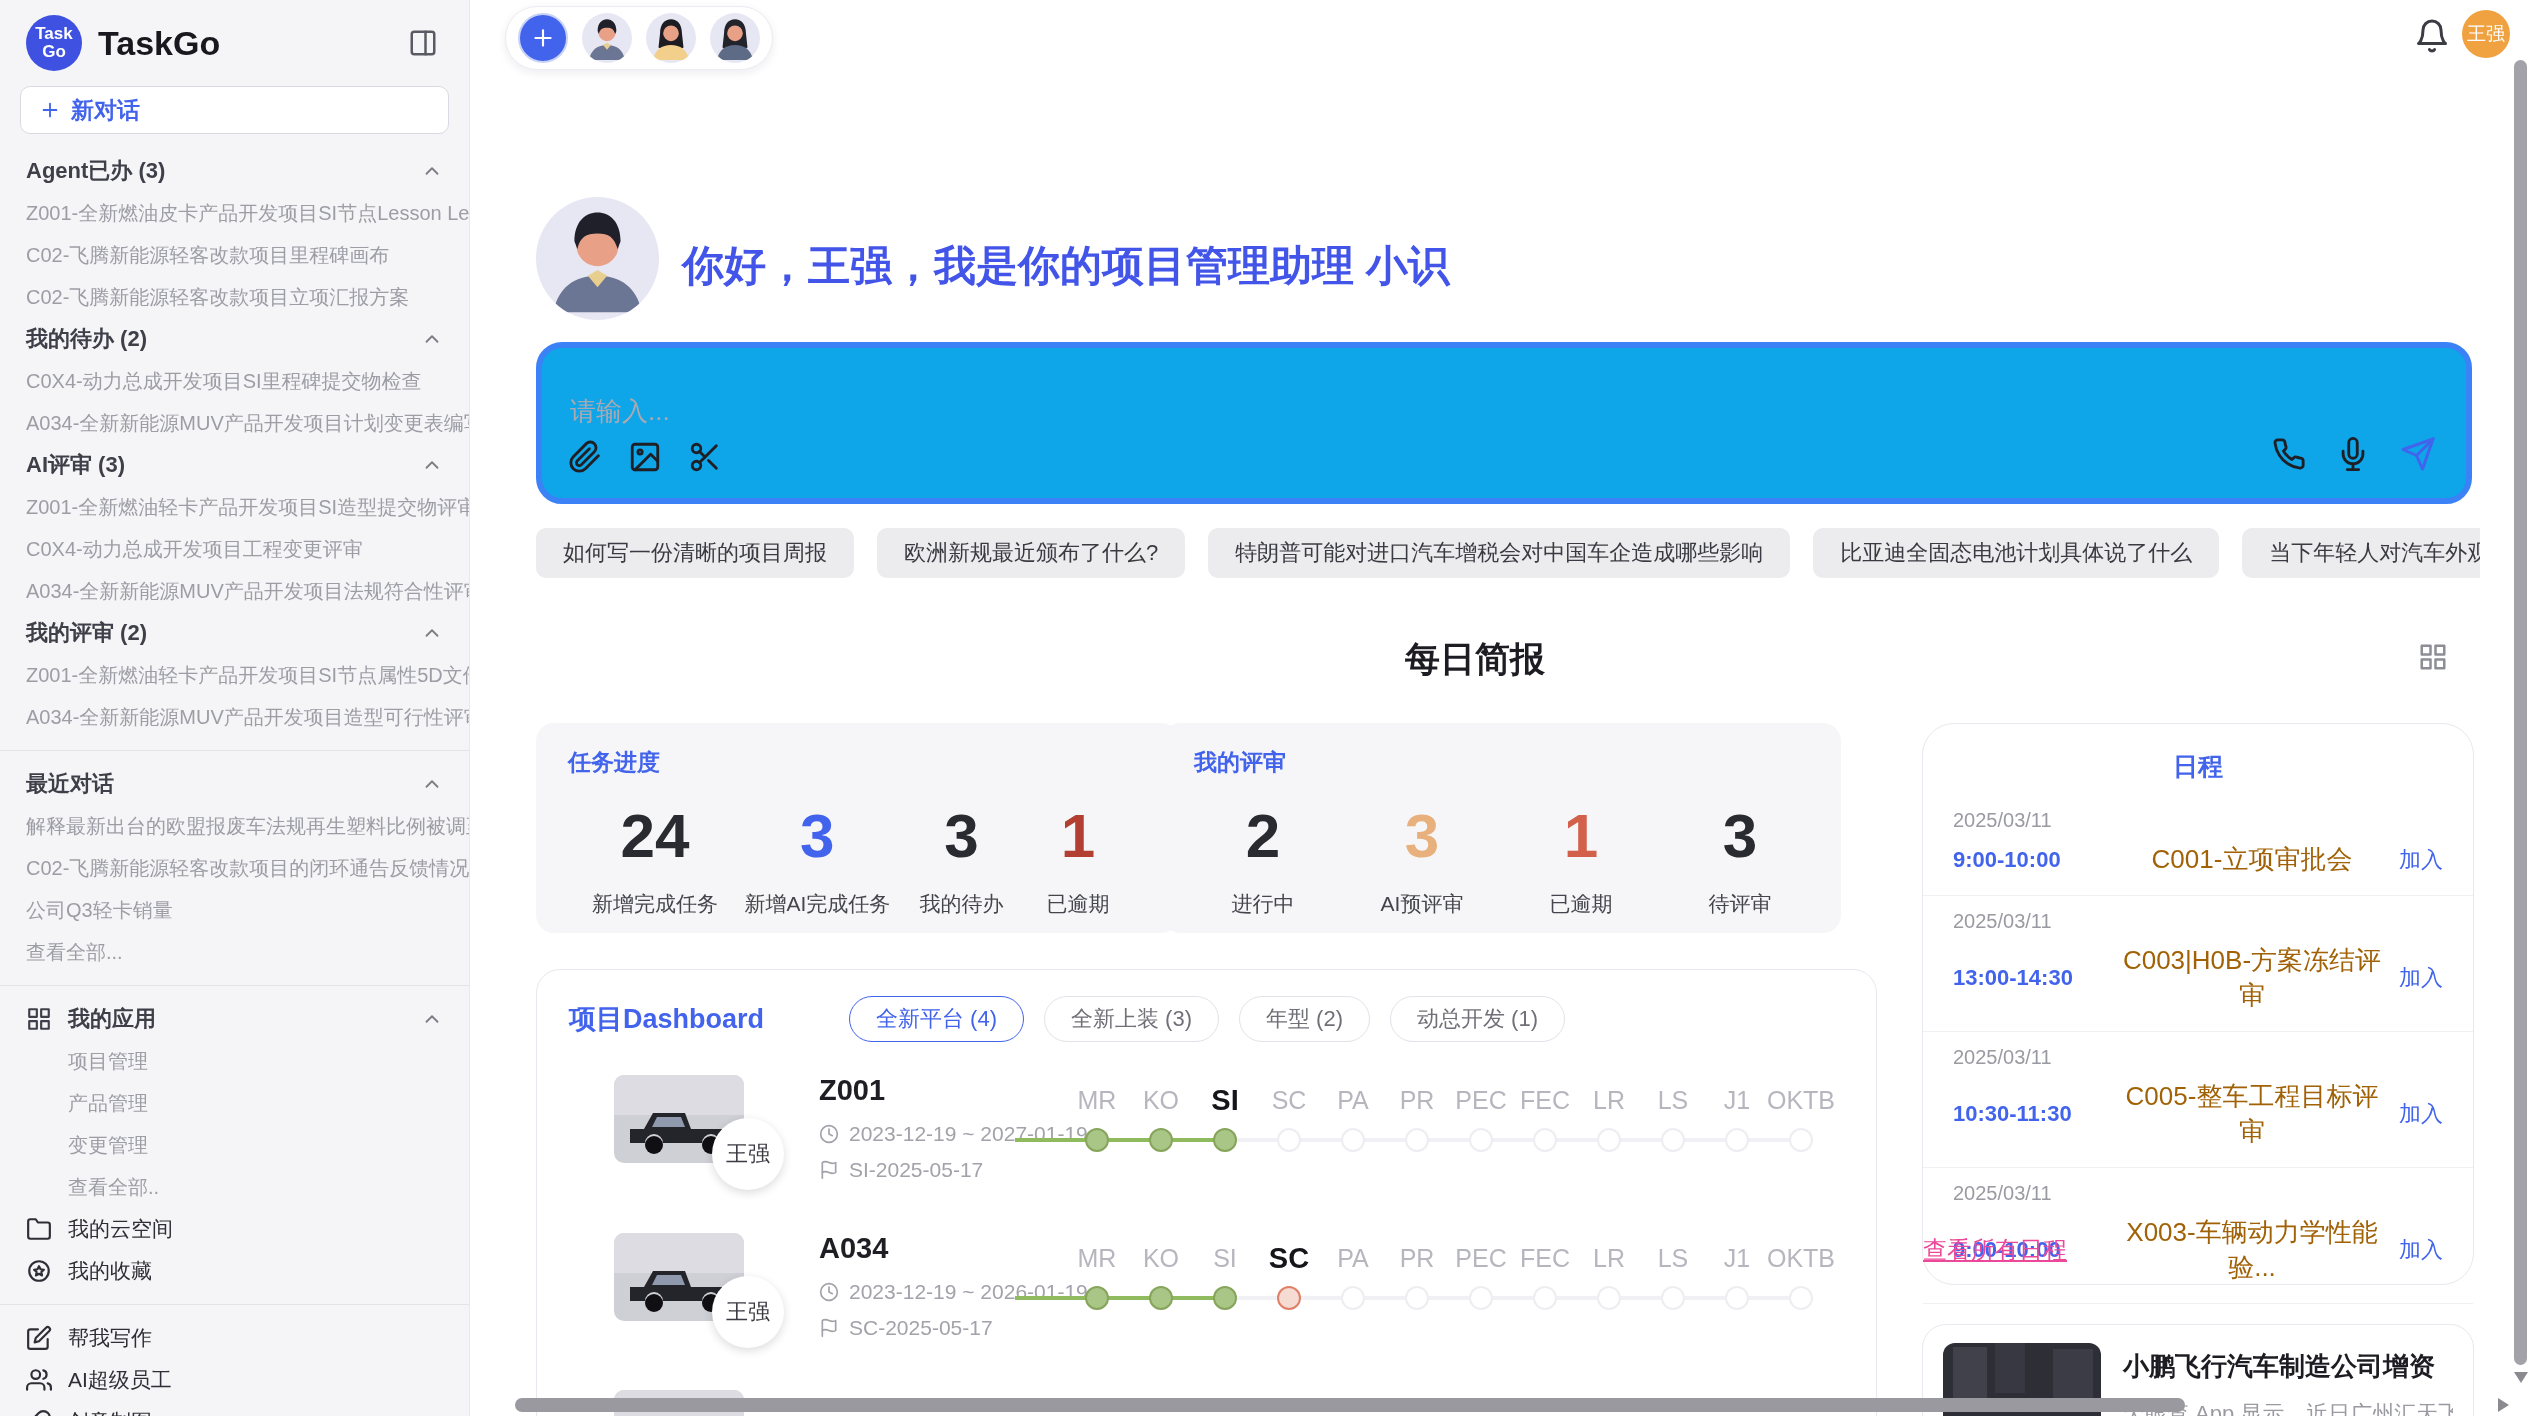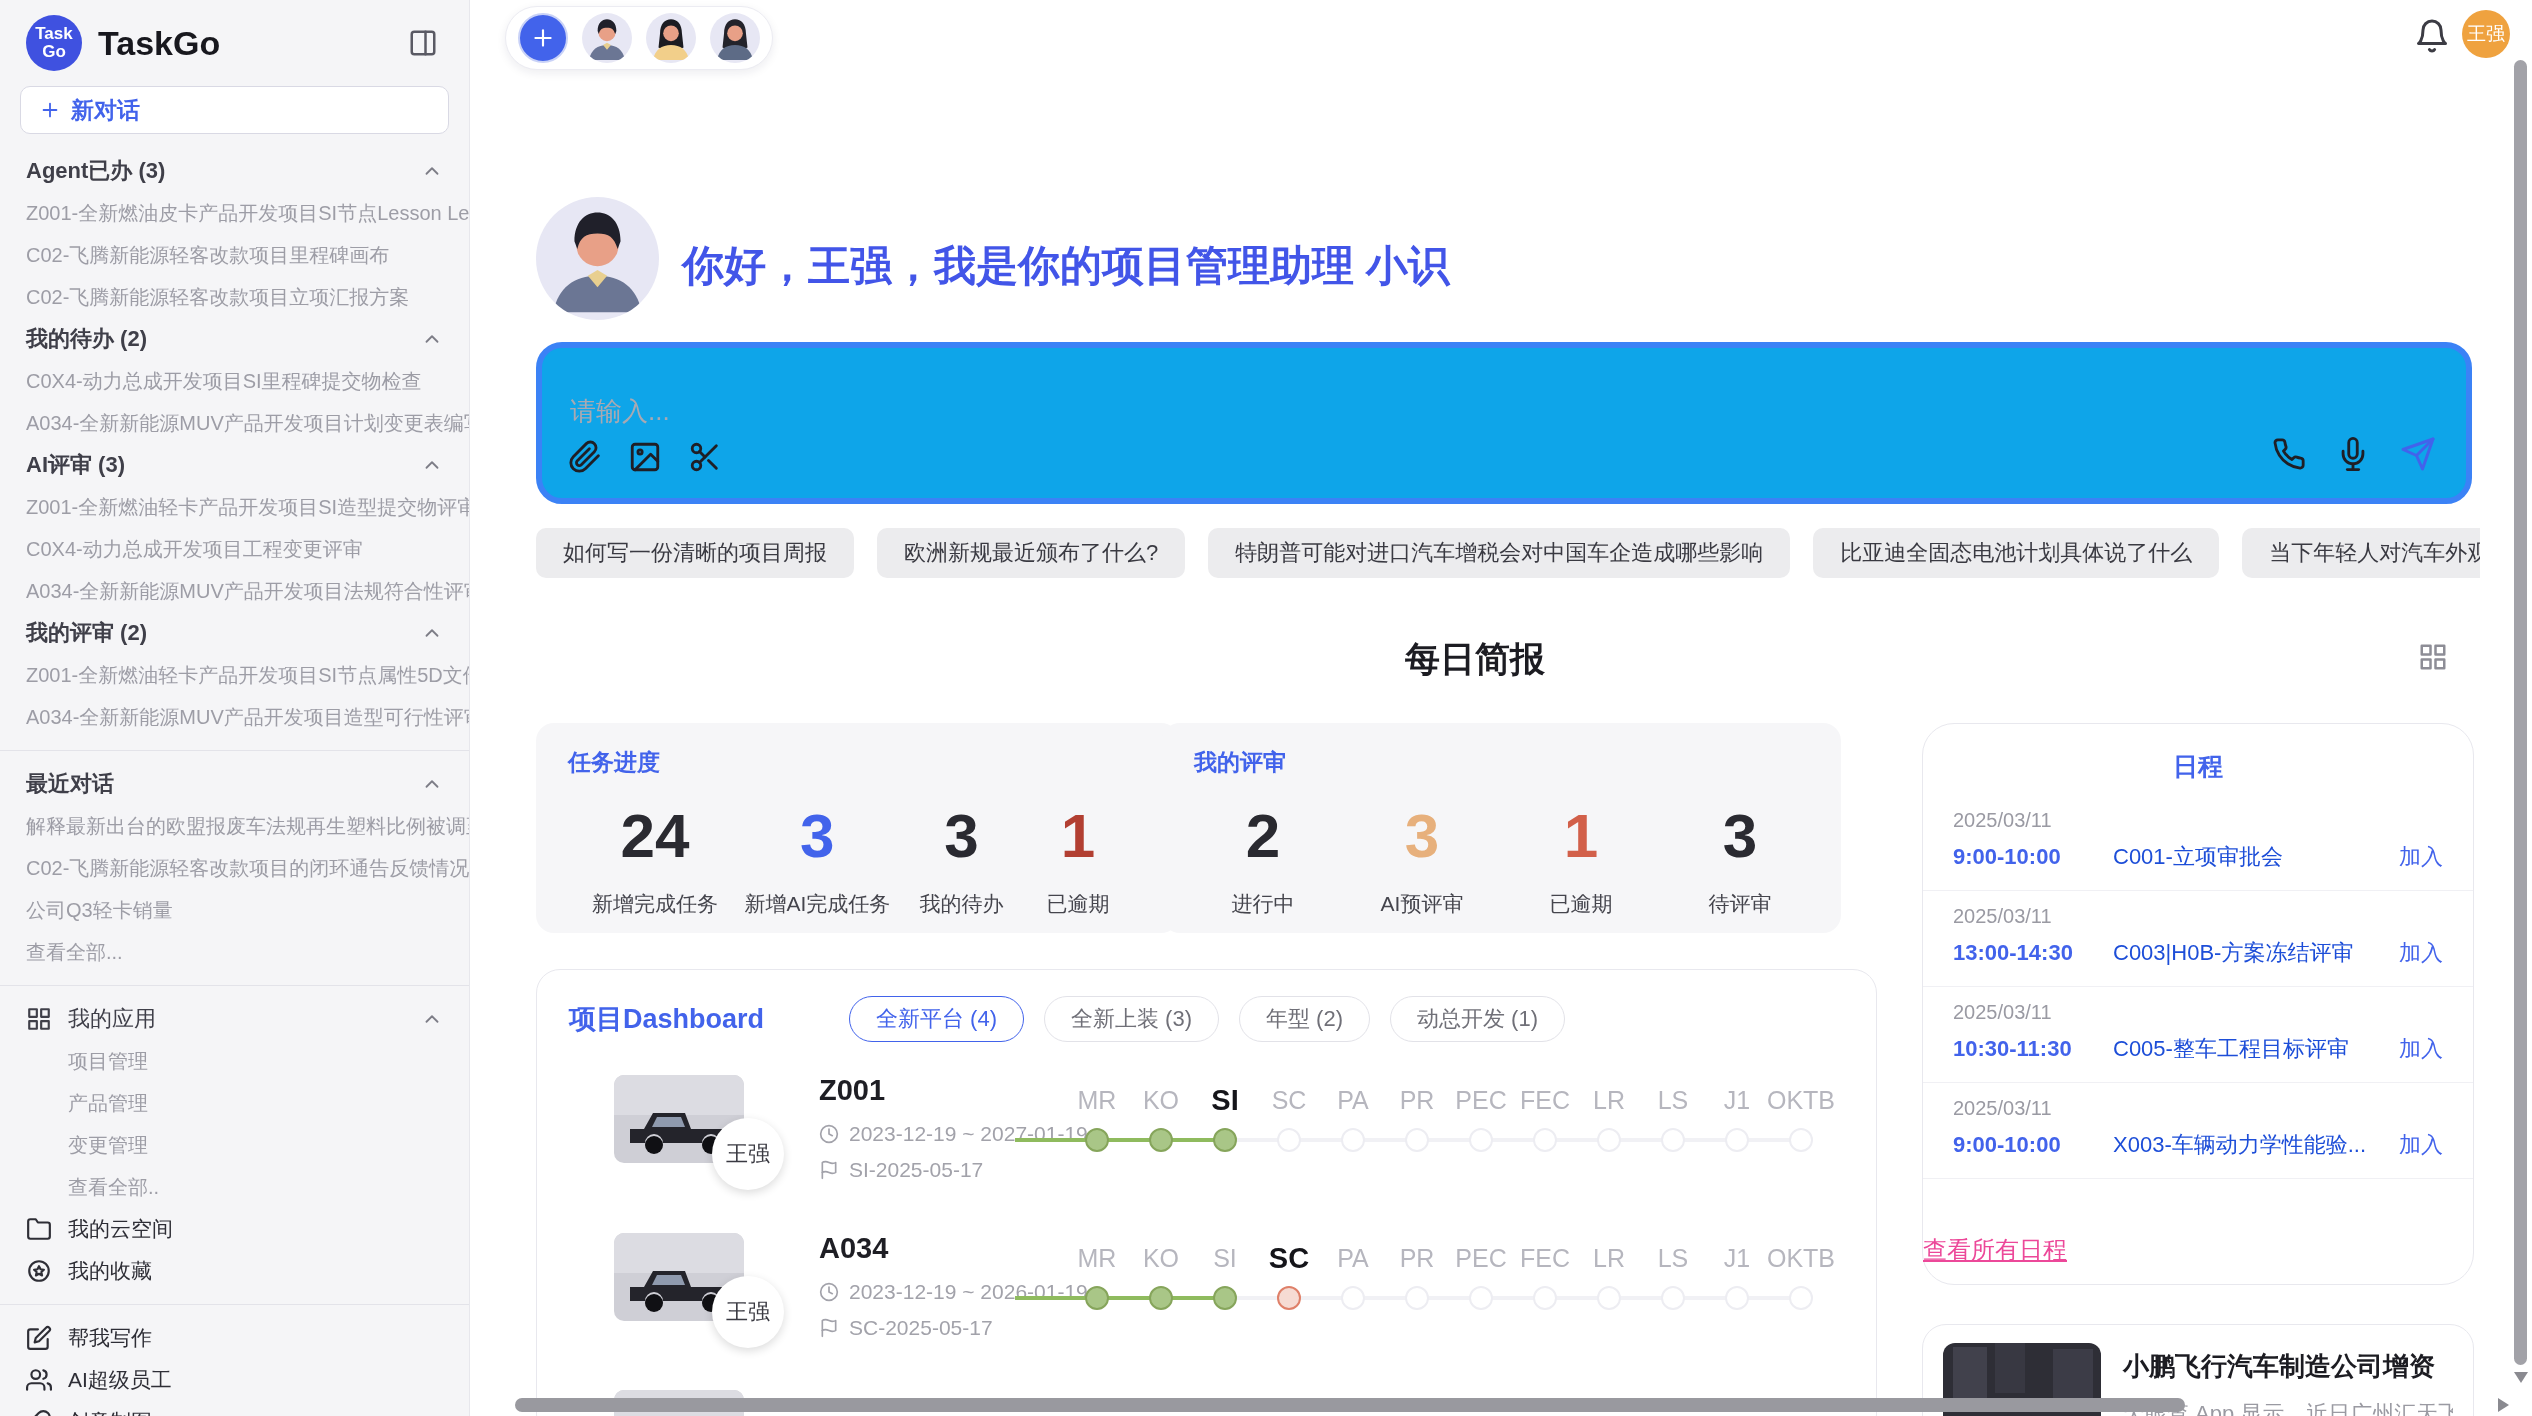--- a/index.html
+++ b/index.html
@@ -16,21 +16,21 @@
   .app-title { font-size:34px; font-weight:700; color:#18181e; margin-left:16px; flex:1; }
   .icon-btn { width:40px; height:40px; display:flex; align-items:center; justify-content:center; color:#5a5a64; }
   .new-chat { margin:0 20px 16px 20px; height:48px; background:#fff; border:1px solid #d9d9e4;
     border-radius:10px; display:flex; align-items:center; padding:12px 18px; color:#4263eb;
     font-size:23px; font-weight:600; gap:10px; }
   .srow { height:42px; line-height:42px; padding:0 26px; white-space:nowrap; overflow:hidden; }
   .shead { font-size:22px; color:#3f3f49; font-weight:600; display:flex; align-items:center; }
   .shead .sp { flex:1; }
   .sitem { font-size:20px; color:#9d9da6; }
   .sdiv { height:1px; background:#e3e3e9; margin:12px 0; }
-  .approw { display:flex; align-items:center; gap:16px; font-size:22px; color:#3f3f49; font-weight:400; }
+  .approw { display:flex; align-items:center; gap:16px; font-size:22px; color:#3f3f49; font-weight:700; }
   .appsub { padding-left:68px; font-size:20px; color:#9d9da6; }
   .toolrow { display:flex; align-items:center; gap:16px; font-size:21px; color:#2e2e36; }
   .chev { color:#7d7d87; }
 
   
   .main { position:absolute; left:470px; top:0; width:2062px; height:1416px; background:#fff; }
 
   .pill { position:absolute; left:35px; top:6px; height:64px; display:flex; align-items:center;
     gap:14px; padding:0 12px; background:#fff; border:1px solid #ececf2; border-radius:40px;
     box-shadow:0 3px 10px rgba(30,30,60,.08); }
@@ -74,21 +74,21 @@
   .stat-lab { font-size:21px; color:#45454d; margin-top:18px; }
 
   .card-schedule { position:absolute; left:1452px; top:723px; width:552px; height:562px;
     background:#fff; border:1px solid #e8e8ee; border-radius:32px; }
   .sch-title { text-align:center; padding-top:26px; font-size:25px; color:#4263eb; font-weight:600; }
   .sch-list { margin-top:12px; }
   .sch-item { padding:14px 30px 18px 30px; border-bottom:1px solid #f0f0f4; }
   .sch-date { font-size:20px; color:#9a9aa3; }
   .sch-row { display:flex; align-items:center; margin-top:10px;gap:8px; }
   .sch-time { width:152px; font-size:22px; font-weight:700; color:#4263eb; }
-  .sch-name { flex:1; font-size:22px; color:#1d4ed8; }
+  .sch-name { flex:1; font-size:26px; color:#a16207;text-align:center; }
   .sch-join { font-size:22px; color:#4263eb; }
   .sch-viewall { position:absolute; bottom:18px; width:100%; text-align:left; font-size:24px; color:#ec4899;text-decoration:underline; }
 
   .card-dash { position:absolute; left:66px; top:969px; width:1341px; height:470px;
     background:#fff; border:1px solid #e8e8ee; border-radius:24px; overflow:hidden; }
   .dash-head { display:flex; align-items:center; padding:26px 32px 0 32px; }
   .dash-title { font-size:27px; color:#4263eb; font-weight:600; width:280px; }
   .tab { height:46px; border-radius:26px; padding:0 26px; font-size:22px; display:flex; align-items:center;
     margin-right:20px; border:1px solid #e2e2e8; color:#707078; background:#fff; }
   .tab.active { border-color:#4263eb; color:#4263eb; }

